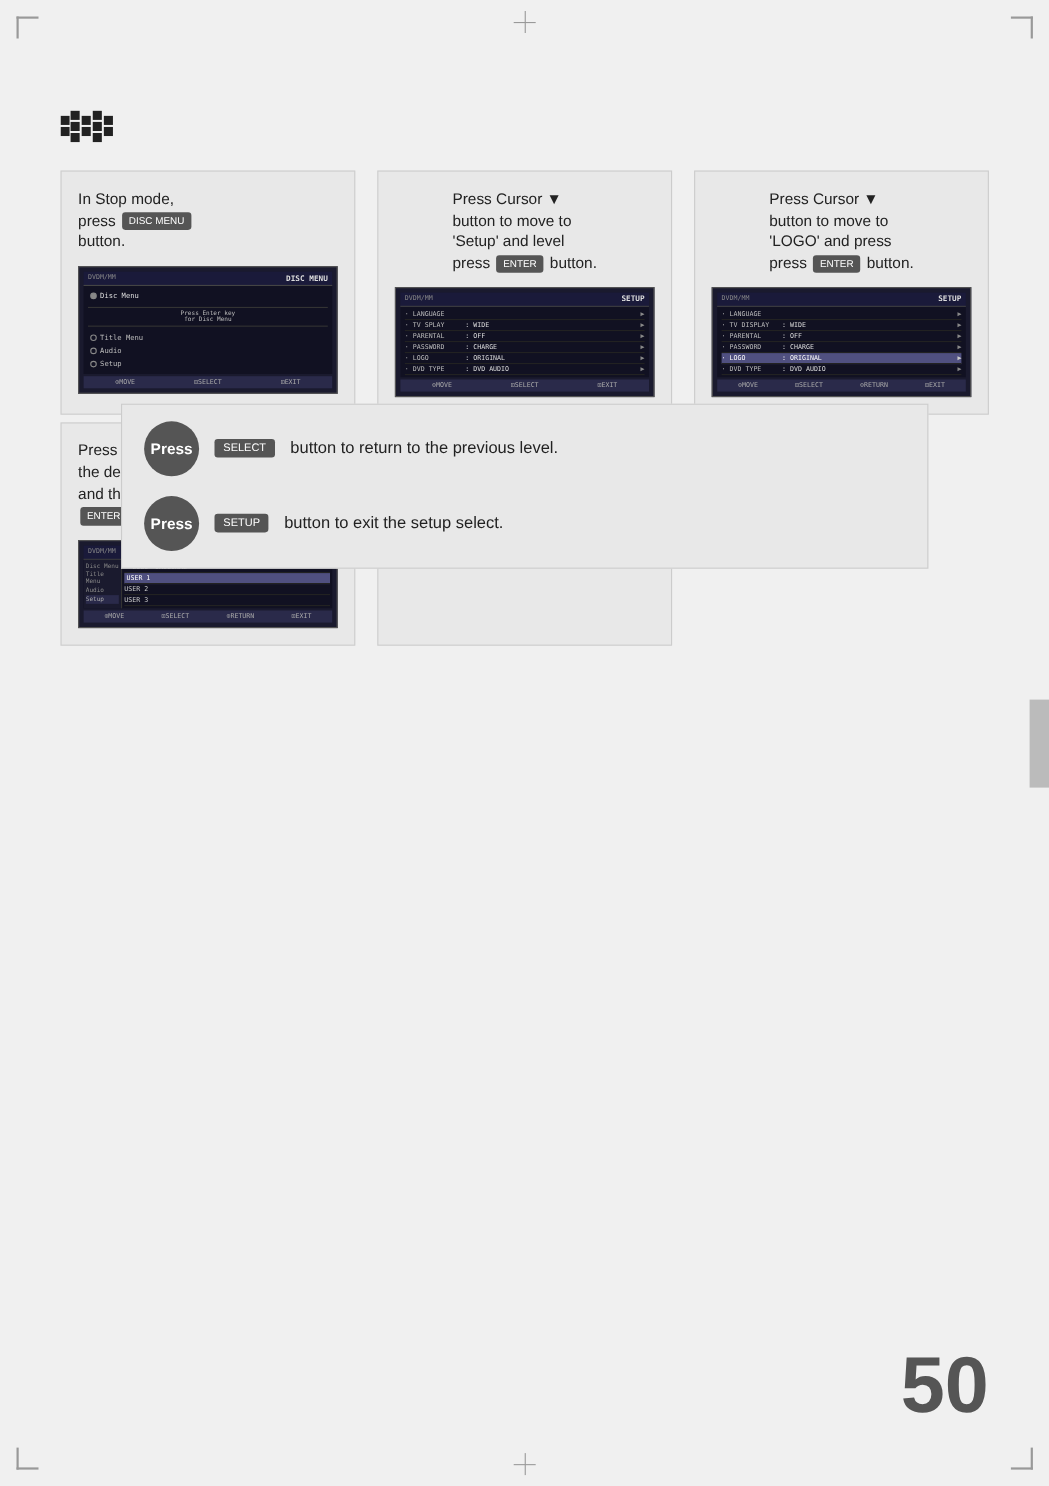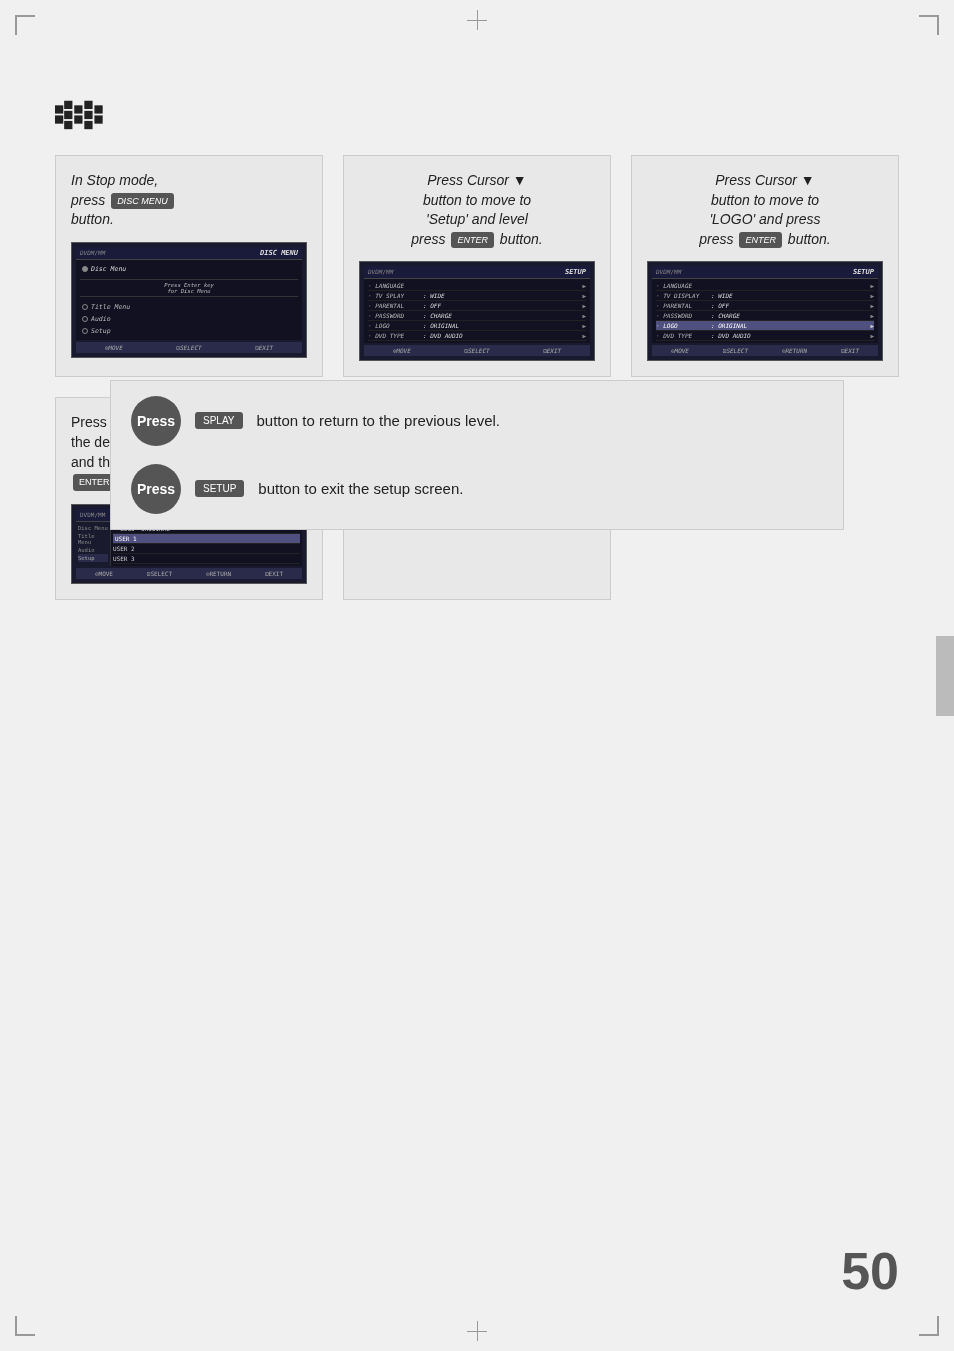--- a/index.html
+++ b/index.html
@@ -65,37 +65,35 @@
       top: 155px;
       left: 55px;
       right: 55px;
     }
 
     
     .steps-grid {
       display: grid;
       grid-template-columns: 1fr 1fr 1fr;
       gap: 20px;
-      margin-bottom: 20px;
-      font-style: italic;
+      margin-bottom: 7px;
     }
 
     .step-box {
       background: #e8e8e8;
       border: 1px solid #ccc;
       padding: 15px;
       display: flex;
       flex-direction: column;
       align-items: center;
     }
 
     .step-text {
       font-size: 14px;
       line-height: 1.4;
-      text-align: center;
       margin-bottom: 12px;
       color: #222;
     }
 
     .step-text-left {
       text-align: left;
       width: 100%;
     }
 
     .screen-preview {
@@ -195,21 +193,21 @@
     .press-description {
       font-size: 15px;
       color: #222;
     }
 
     
     .page-number {
       position: absolute;
       bottom: 50px;
       right: 55px;
-      font-size: 52px;
+      font-size: 72px;
       font-weight: bold;
       color: #555;
     }
 
     
     .right-tab {
       position: absolute;
       right: 0;
       top: 50%;
       transform: translateY(-50%);
@@ -538,29 +536,29 @@
     <div></div>
 
   </div>
 
   <div class="bottom-section">
 
     <div class="press-row">
       <div class="press-circle">
         <span style="font-size:14px; font-weight:bold;">Press</span>
       </div>
-      <span class="btn-inline">SPLAY</span>
+      <span class="btn-inline">SELECT</span>
       <span class="press-description">button to return to the previous level.</span>
     </div>
 
     <div class="press-row">
       <div class="press-circle">
         <span style="font-size:14px; font-weight:bold;">Press</span>
       </div>
       <span class="btn-inline">SETUP</span>
-      <span class="press-description">button to exit the setup screen.</span>
+      <span class="press-description">button to exit the setup select.</span>
     </div>
 
   </div>
 
 </div>
 
 <div class="page-number">50</div>
 
 </body></html>

